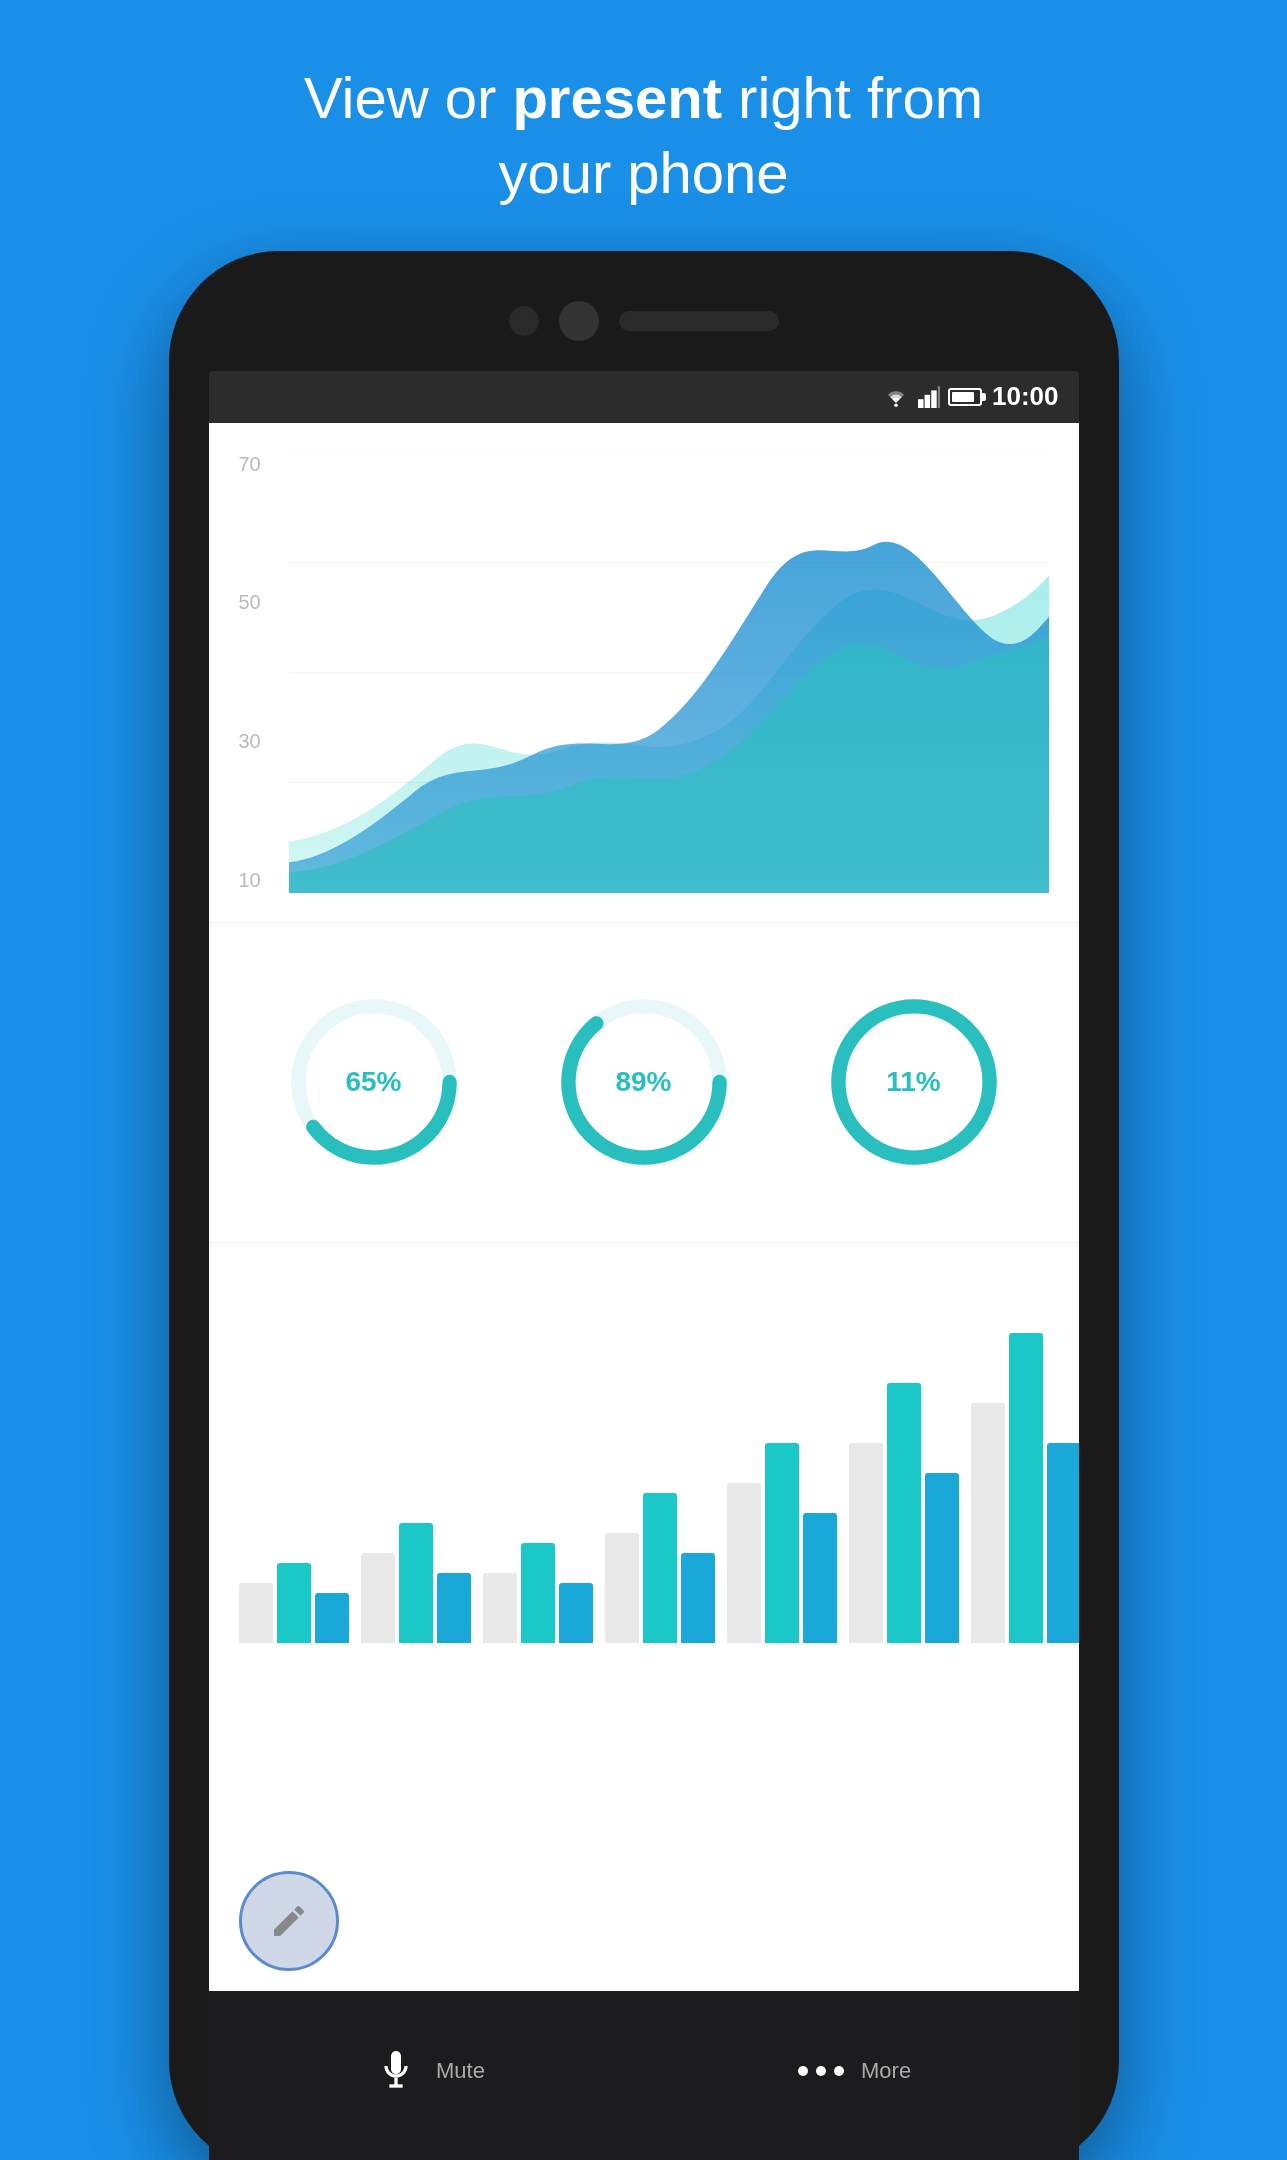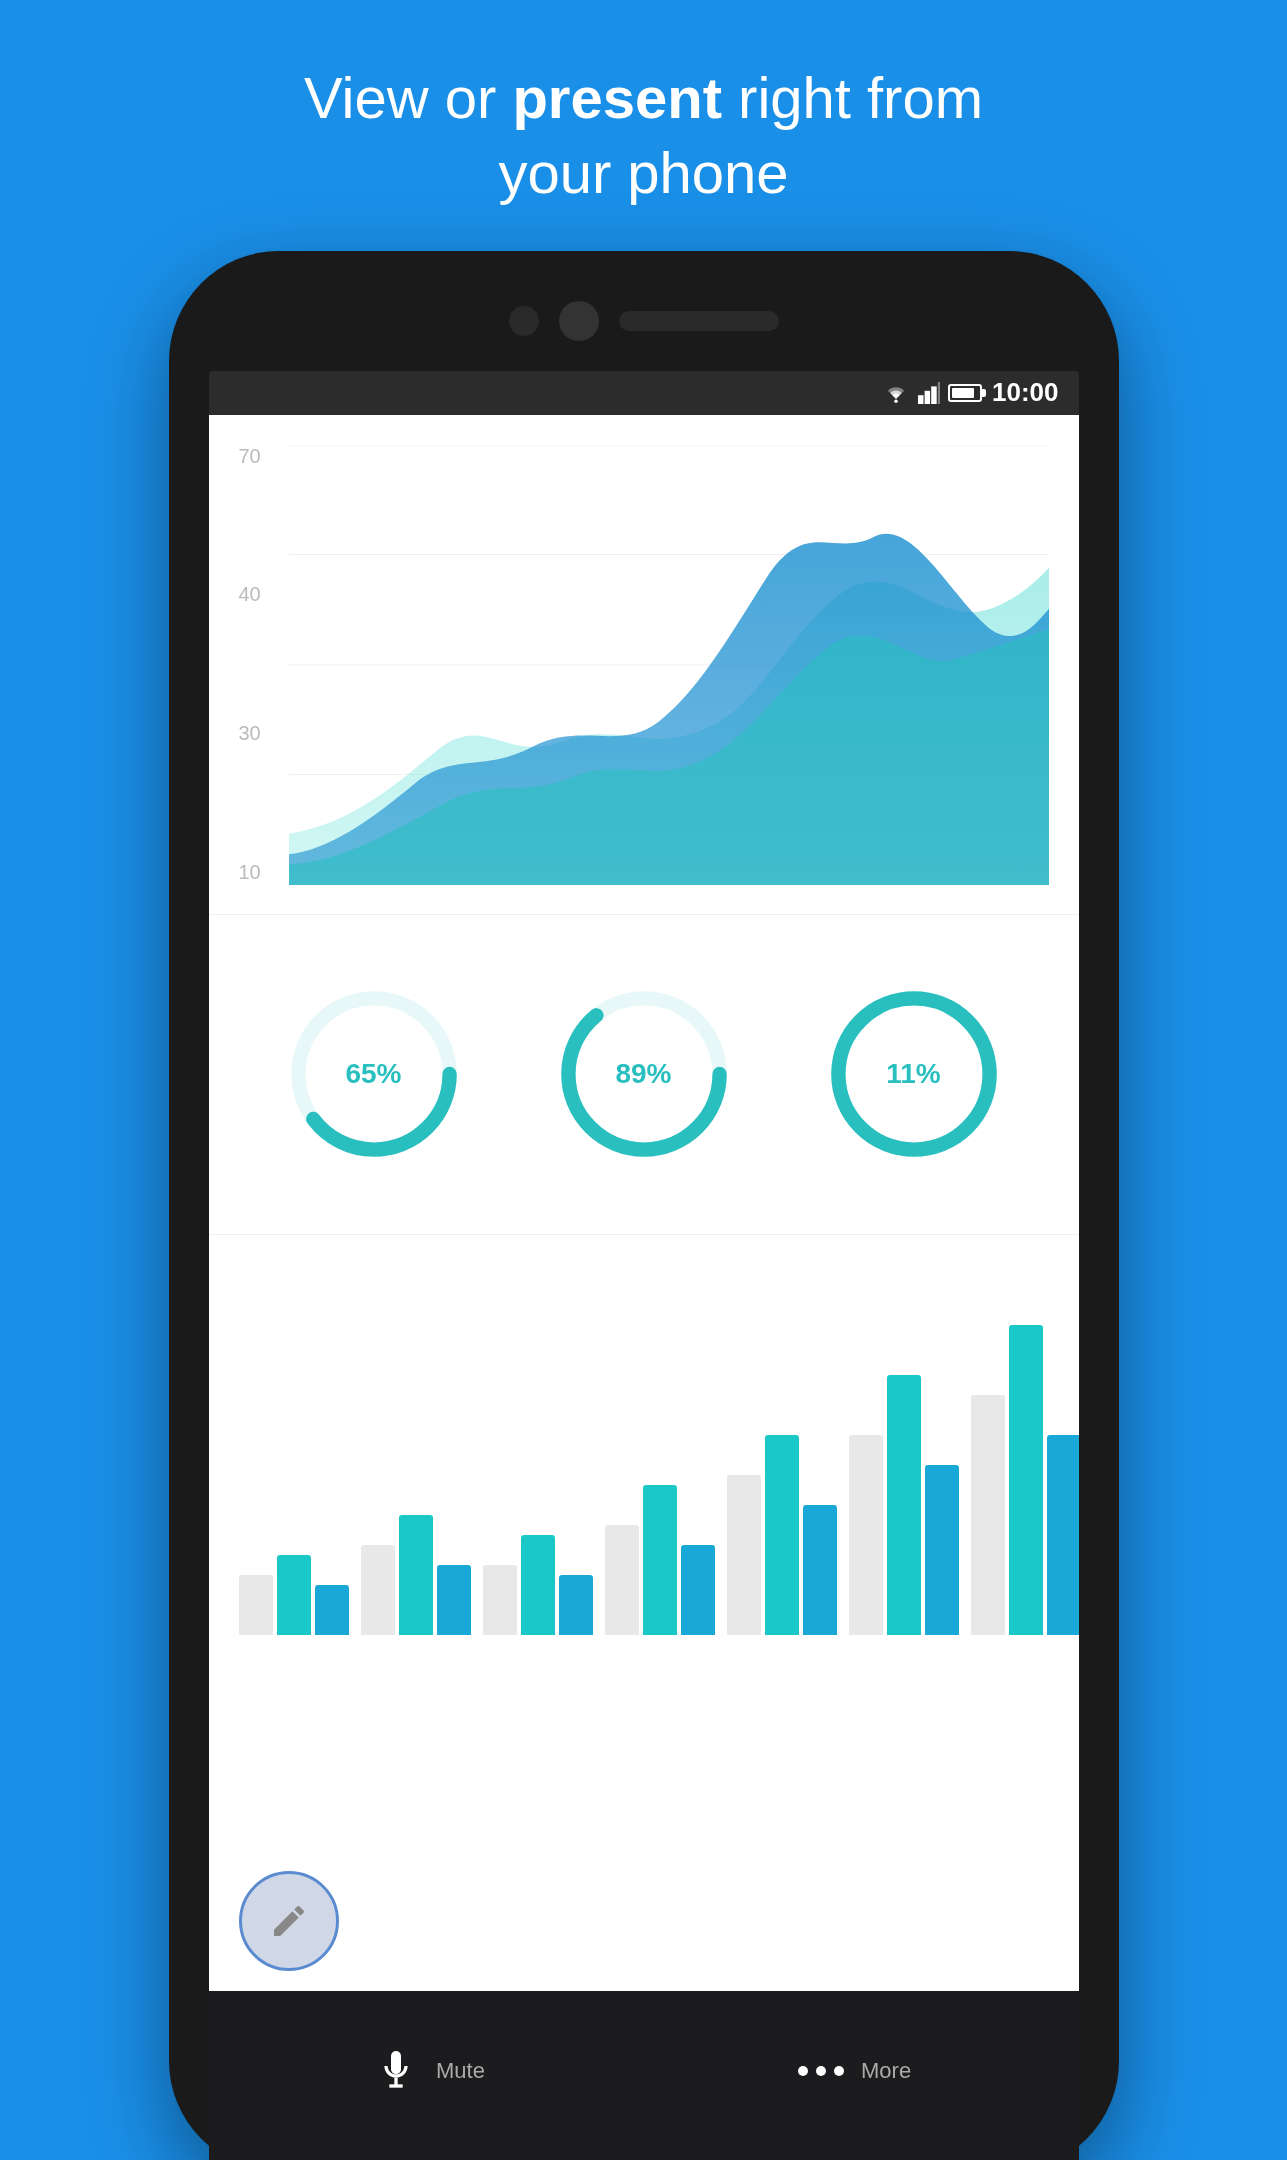--- a/index.html
+++ b/index.html
@@ -75,21 +75,21 @@
     .speaker {
       width: 160px;
       height: 20px;
       background: #2a2a2a;
       border-radius: 10px;
     }
 
     
     .status-bar {
       width: 870px;
-      height: 44px;
+      height: 52px;
       background: #2c2c2c;
       display: flex;
       align-items: center;
       justify-content: flex-end;
       padding: 0 20px;
       gap: 10px;
       border-radius: 4px 4px 0 0;
     }
 
     .status-time {
@@ -360,21 +360,21 @@
         </div>
       </div>
       <span class="status-time">10:00</span>
     </div>
 
     <div class="phone-screen">
 
       <div class="chart-section">
         <div class="chart-y-labels">
           <span>70</span>
-          <span>40</span>
+          <span>50</span>
           <span>30</span>
           <span>10</span>
         </div>
         <div class="area-chart-container">
           <svg class="area-chart-svg" viewBox="0 0 780 430" preserveAspectRatio="none">
 
             <line x1="0" y1="0" x2="780" y2="0" class="grid-line"></line>
             <line x1="0" y1="107" x2="780" y2="107" class="grid-line"></line>
             <line x1="0" y1="215" x2="780" y2="215" class="grid-line"></line>
             <line x1="0" y1="322" x2="780" y2="322" class="grid-line"></line>

